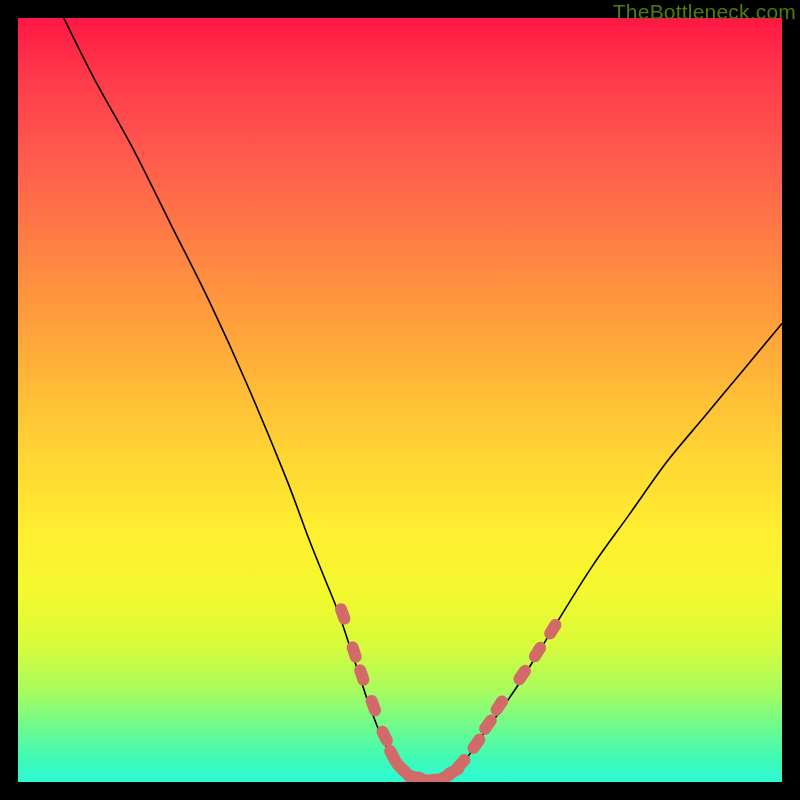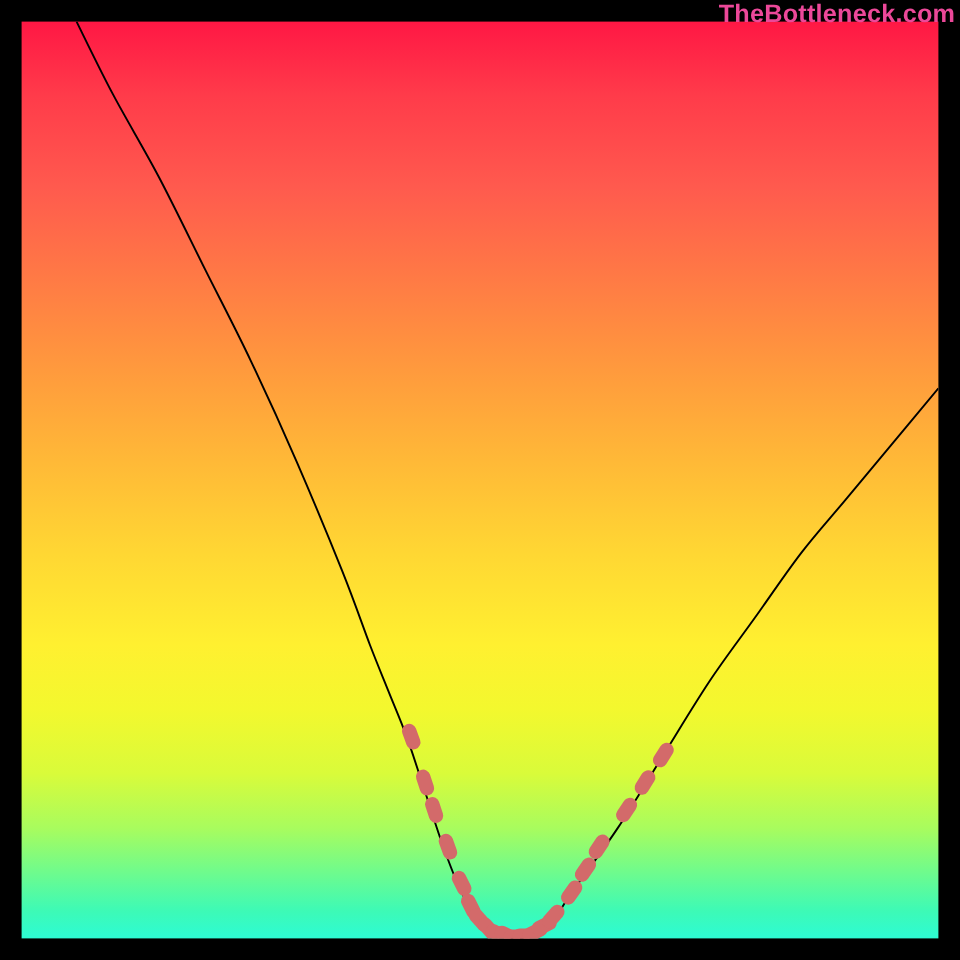--- a/index.html
+++ b/index.html
@@ -40,23 +40,23 @@
       #a8fc5e 88%,
       #6cfb8f 93%,
       #3dfab6 97%,
       #2dfbd4 100%
     );
   }
   .watermark {
     position: absolute;
     top: 0px;
     right: 4px;
-    color: #ec4899;
+    color: #4d7c0f;
     font-size: 21px;
-    font-weight: 700;
+    font-weight: 400;
     letter-spacing: 0.2px;
     z-index: 10;
   }
   svg.curve {
     position: absolute;
     left: 0;
     top: 0;
     width: 764px;
     height: 764px;
   }

